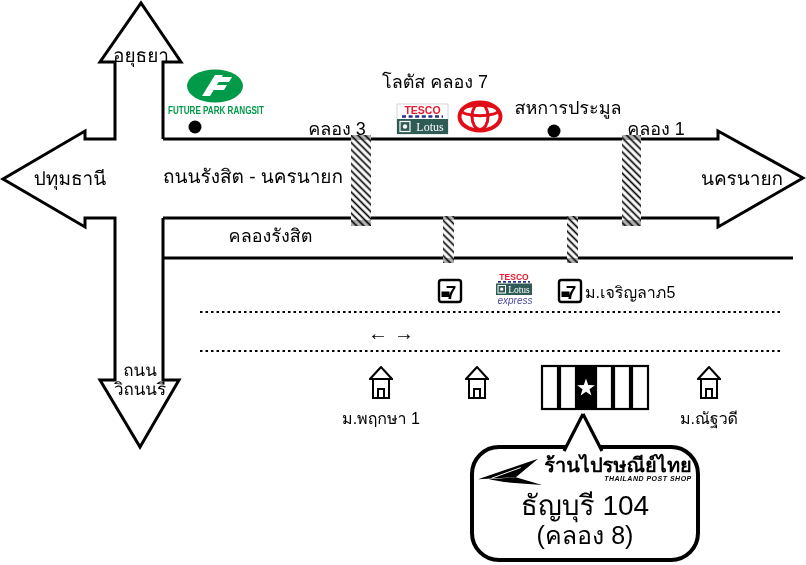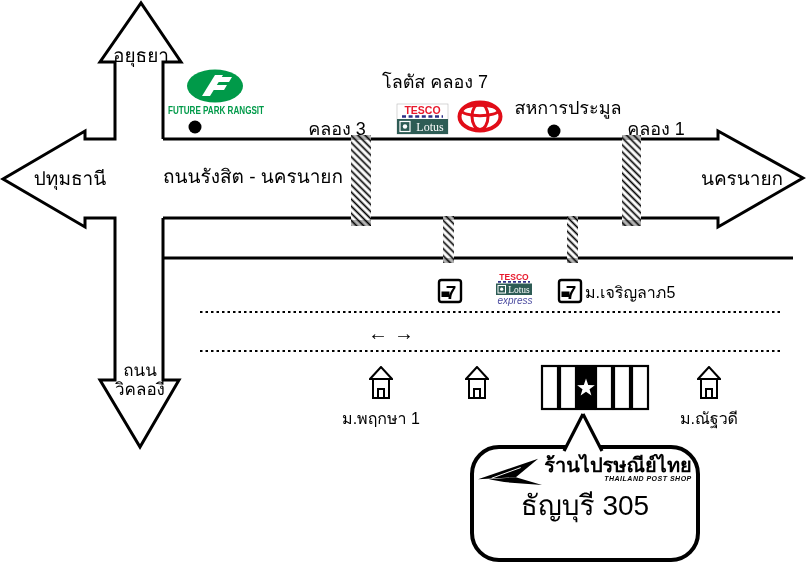--- a/index.html
+++ b/index.html
@@ -141,28 +141,29 @@
       <rect x="472" y="447" width="226" height="113" rx="27" fill="#fff" stroke="#000" stroke-width="4"></rect>
       <polygon points="564,450 583,413 602,450" fill="#fff"></polygon>
       <path d="M564,451 L583,414 M583,414 L602,451" fill="none" stroke="#000" stroke-width="3.2"></path>
     </g>
   </svg>
 
   <div class="lbl" style="left:106px; top:45px; width:70px;">อยุธยา</div>
   <div class="lbl" style="left:30px; top:168px; width:80px;">ปทุมธานี</div>
   <div class="lbl" style="left:98px; top:361px; width:84px; font-size:17px;">
     <div>ถนน</div>
-    <div>วิคลองี</div>
+    <div>วิถนนรี</div>
   </div>
   <div class="lbl" style="left:698px; top:168px; width:88px;">นครนายก</div>
   <div class="lbl" style="left:160px; top:166px; width:186px;">ถนนรังสิต - นครนายก</div>
   <div class="lbl mid" style="left:303px; top:119px; width:68px;">คลอง 3</div>
   <div class="lbl mid" style="left:356px; top:72px; width:118px;margin-left:20px;">โลตัส คลอง 7</div>
   <div class="lbl mid" style="left:512px; top:98px; width:112px;">สหการประมูล</div>
   <div class="lbl mid" style="left:624px; top:119px; width:64px;">คลอง 1</div>
+  <div class="lbl mid" style="left:223px; top:226px; width:95px;">คลองรังสิต</div>
   <div class="lbl small" style="left:585px; top:284px; text-align:left;">ม.เจริญลาภ5</div>
 
   <div class="lbl frontage" style="left:262px; top:322px; width:258px;">
     <span class="arr">←</span>
     <span class="arr">→</span>
   </div>
 
   <div class="lbl small" style="left:340px; top:410px; width:82px;">ม.พฤกษา 1</div>
   <div class="lbl small" style="left:668px; top:410px; width:82px;">ม.ณัฐวดี</div>
 
@@ -171,16 +172,17 @@
       <svg width="66" height="31" viewBox="0 0 68 32">
         <polygon points="0,26 62,5 39,24" fill="#000"></polygon>
         <polygon points="11,26 39,24 66,32 27,29" fill="#000"></polygon>
         <line x1="14" y1="25" x2="44" y2="14" stroke="#fff" stroke-width="1"></line>
       </svg>
       <div class="brand-texts">
         <div class="brand-thai">ร้านไปรษณีย์ไทย</div>
         <div class="brand-en">THAILAND POST SHOP</div>
       </div>
     </div>
-    <div class="shop-name">ธัญบุรี 305</div>
+    <div class="shop-name">ธัญบุรี 104</div>
+    <div class="shop-detail">(คลอง 8)</div>
   </div>
 
 </div>
 
 </body></html>

